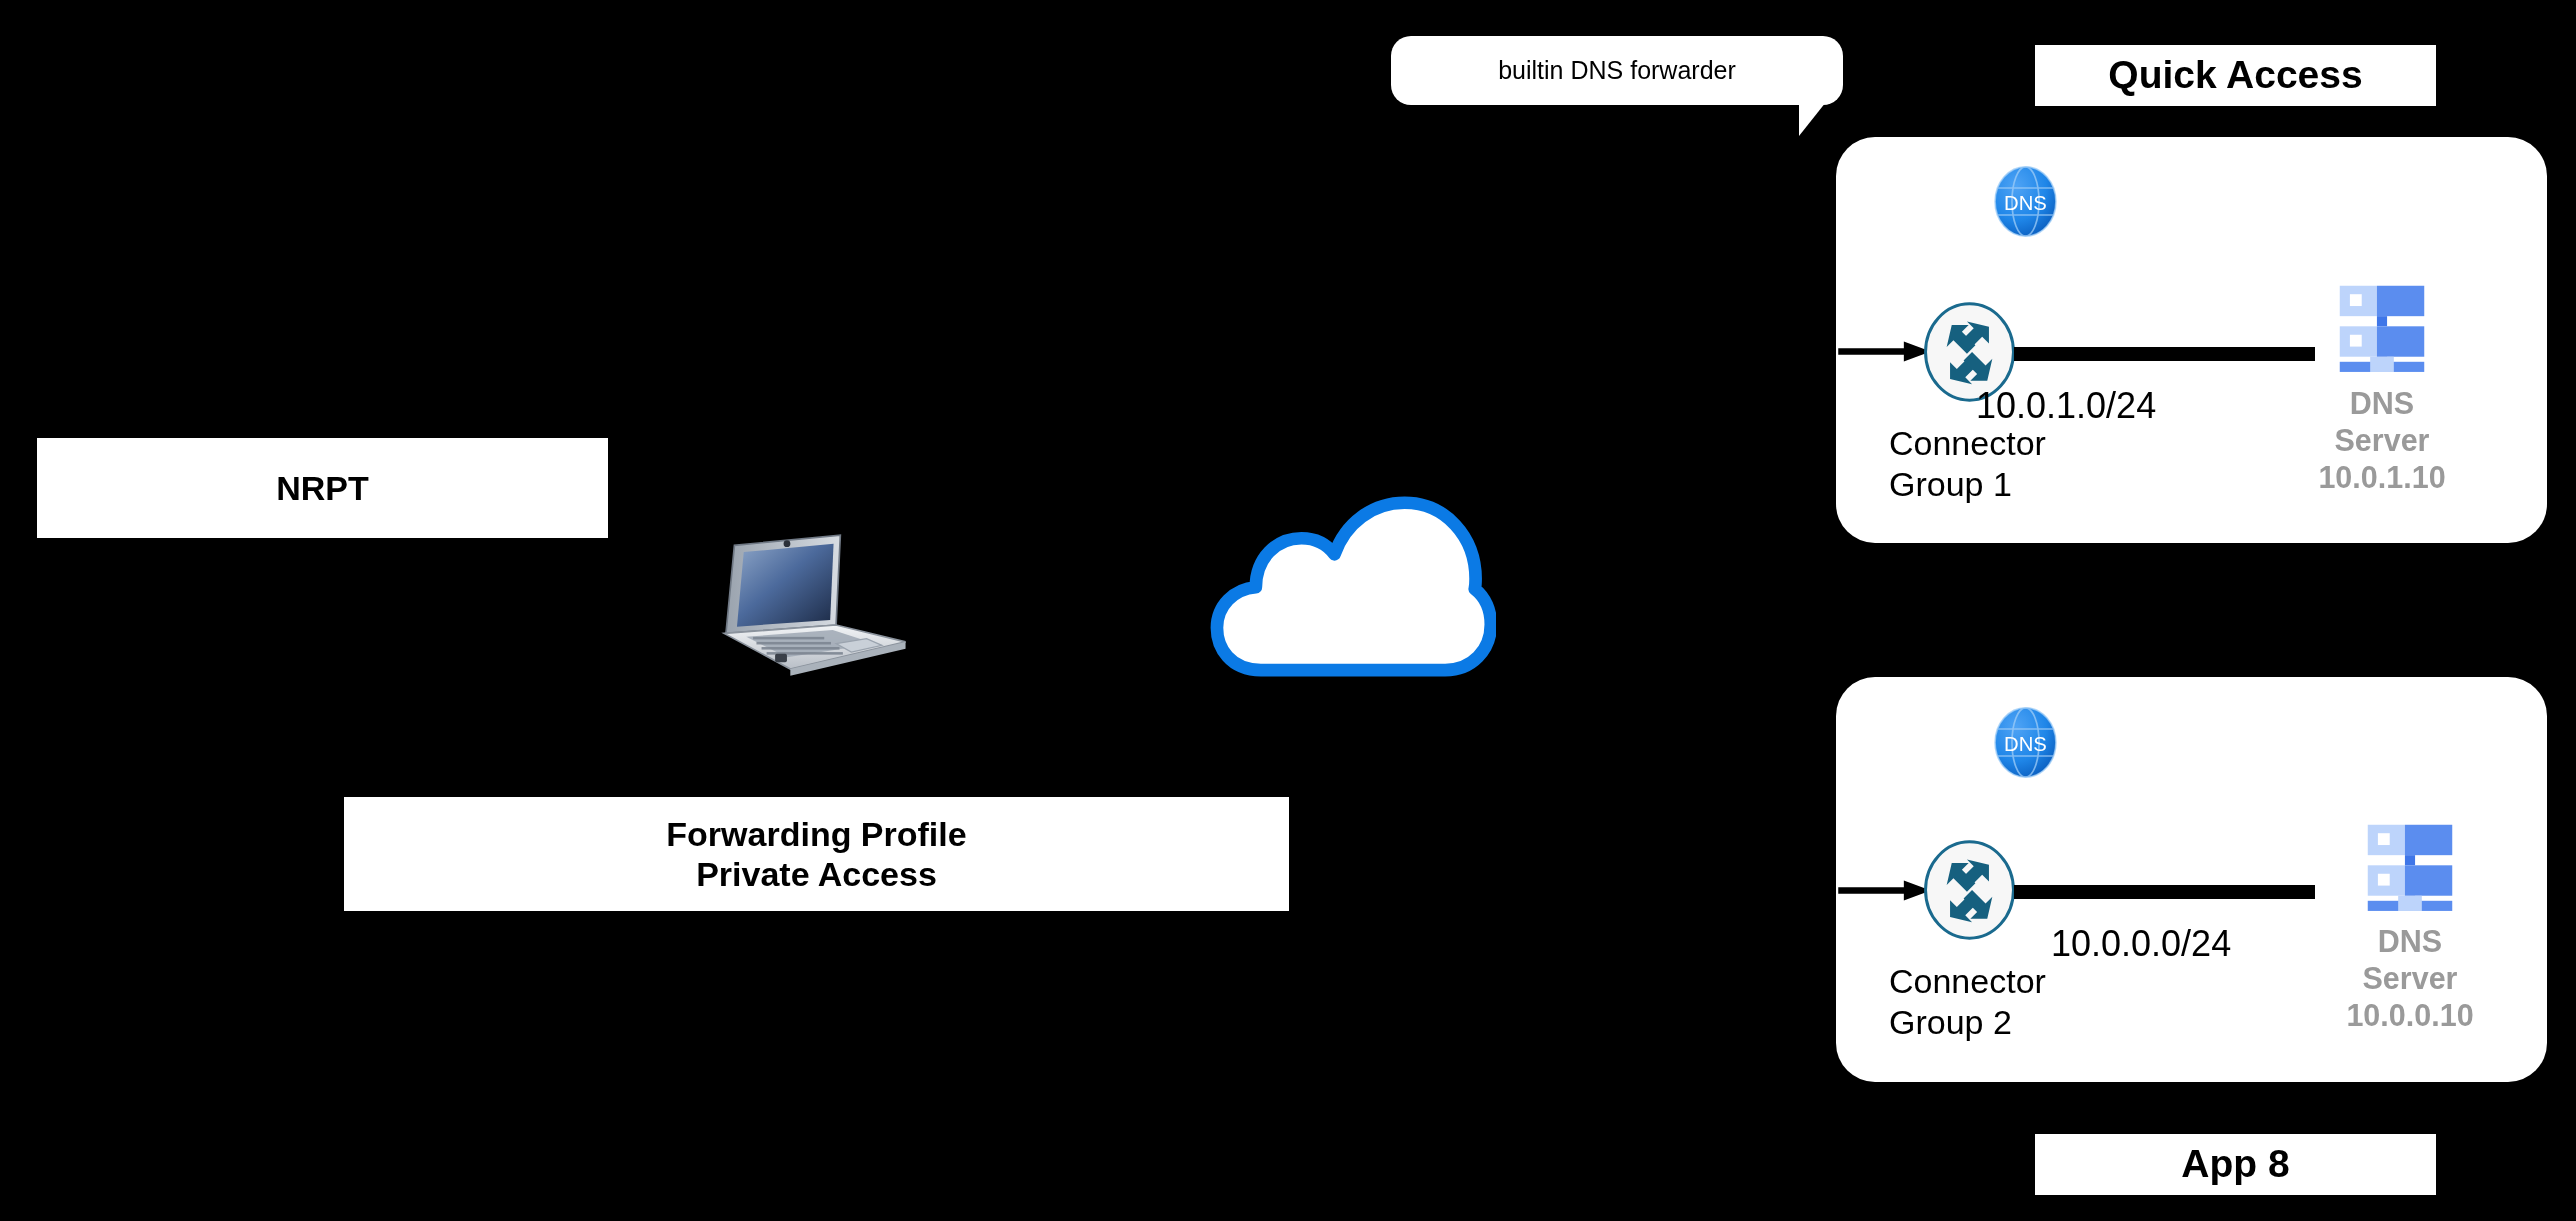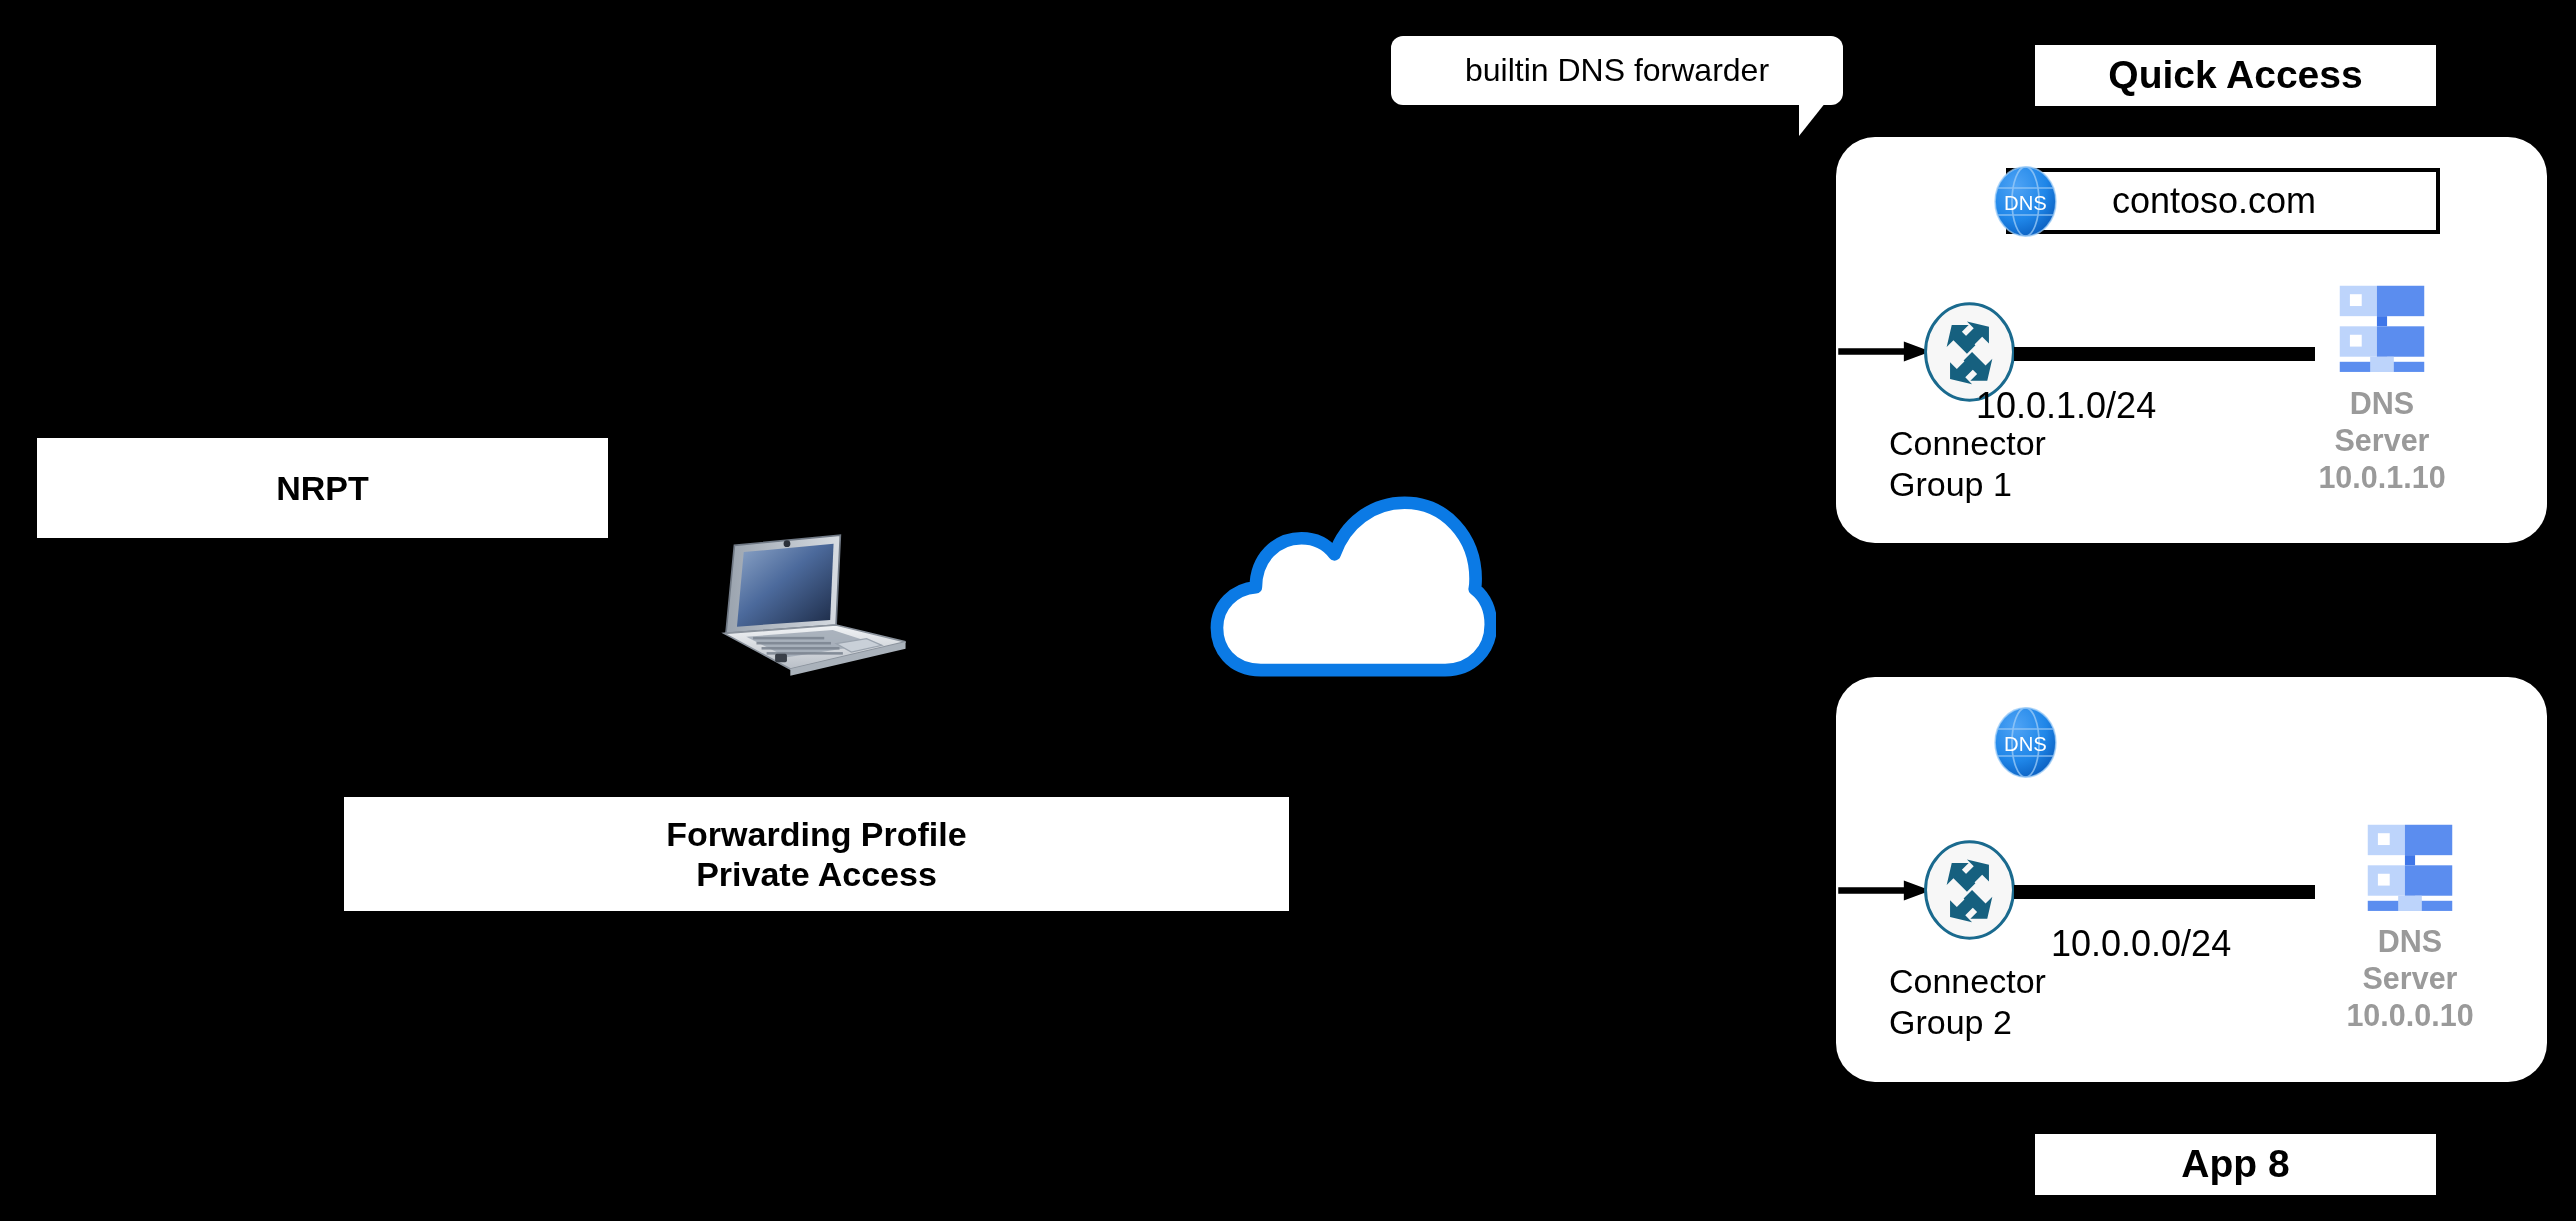--- a/index.html
+++ b/index.html
@@ -48,26 +48,26 @@
   }
   #app1-label {
     left: 2035px; top: 1126px; width: 401px; height: 61px;
     font-size: 39px;
   }
 
   
   #callout {
     left: 1391px; top: 36px; width: 452px; height: 69px;
     background: #ffffff;
-    border-radius: 12px;
+    border-radius: 20px;
     display: flex;
     align-items: center;
     justify-content: center;
     color: #000000;
-    font-size: 32px;
+    font-size: 25px;
   }
   #callout-tail {
     left: 1799px; top: 102px;
     width: 0; height: 0;
     border-left: 27px solid #ffffff;
     border-right: 0 solid transparent;
     border-bottom: 34px solid transparent;
   }
 
   
@@ -213,23 +213,20 @@
   <div class="abs plate" id="quick-access-label">
     <span>Quick Access</span>
   </div>
 
   <div class="abs plate" id="app1-label">
     <span>App 8</span>
   </div>
 
   <div class="abs zone-card" id="zone-card-1"></div>
 
-  <div class="abs domain-field" style="left:2006px; top:168px; width:434px;">
-    <span>contoso.com</span>
-  </div>
 
   <div class="abs dns-globe" style="left:1994px; top:166px;">
     <svg viewBox="0 0 74 84" width="63" height="71">
       <defs>
         <radialGradient id="globeGrad1" cx="35%" cy="28%" r="75%">
           <stop offset="0%" stop-color="#4ea3f5"></stop>
           <stop offset="65%" stop-color="#1f86e8"></stop>
           <stop offset="100%" stop-color="#0d63c4"></stop>
         </radialGradient>
       </defs>

